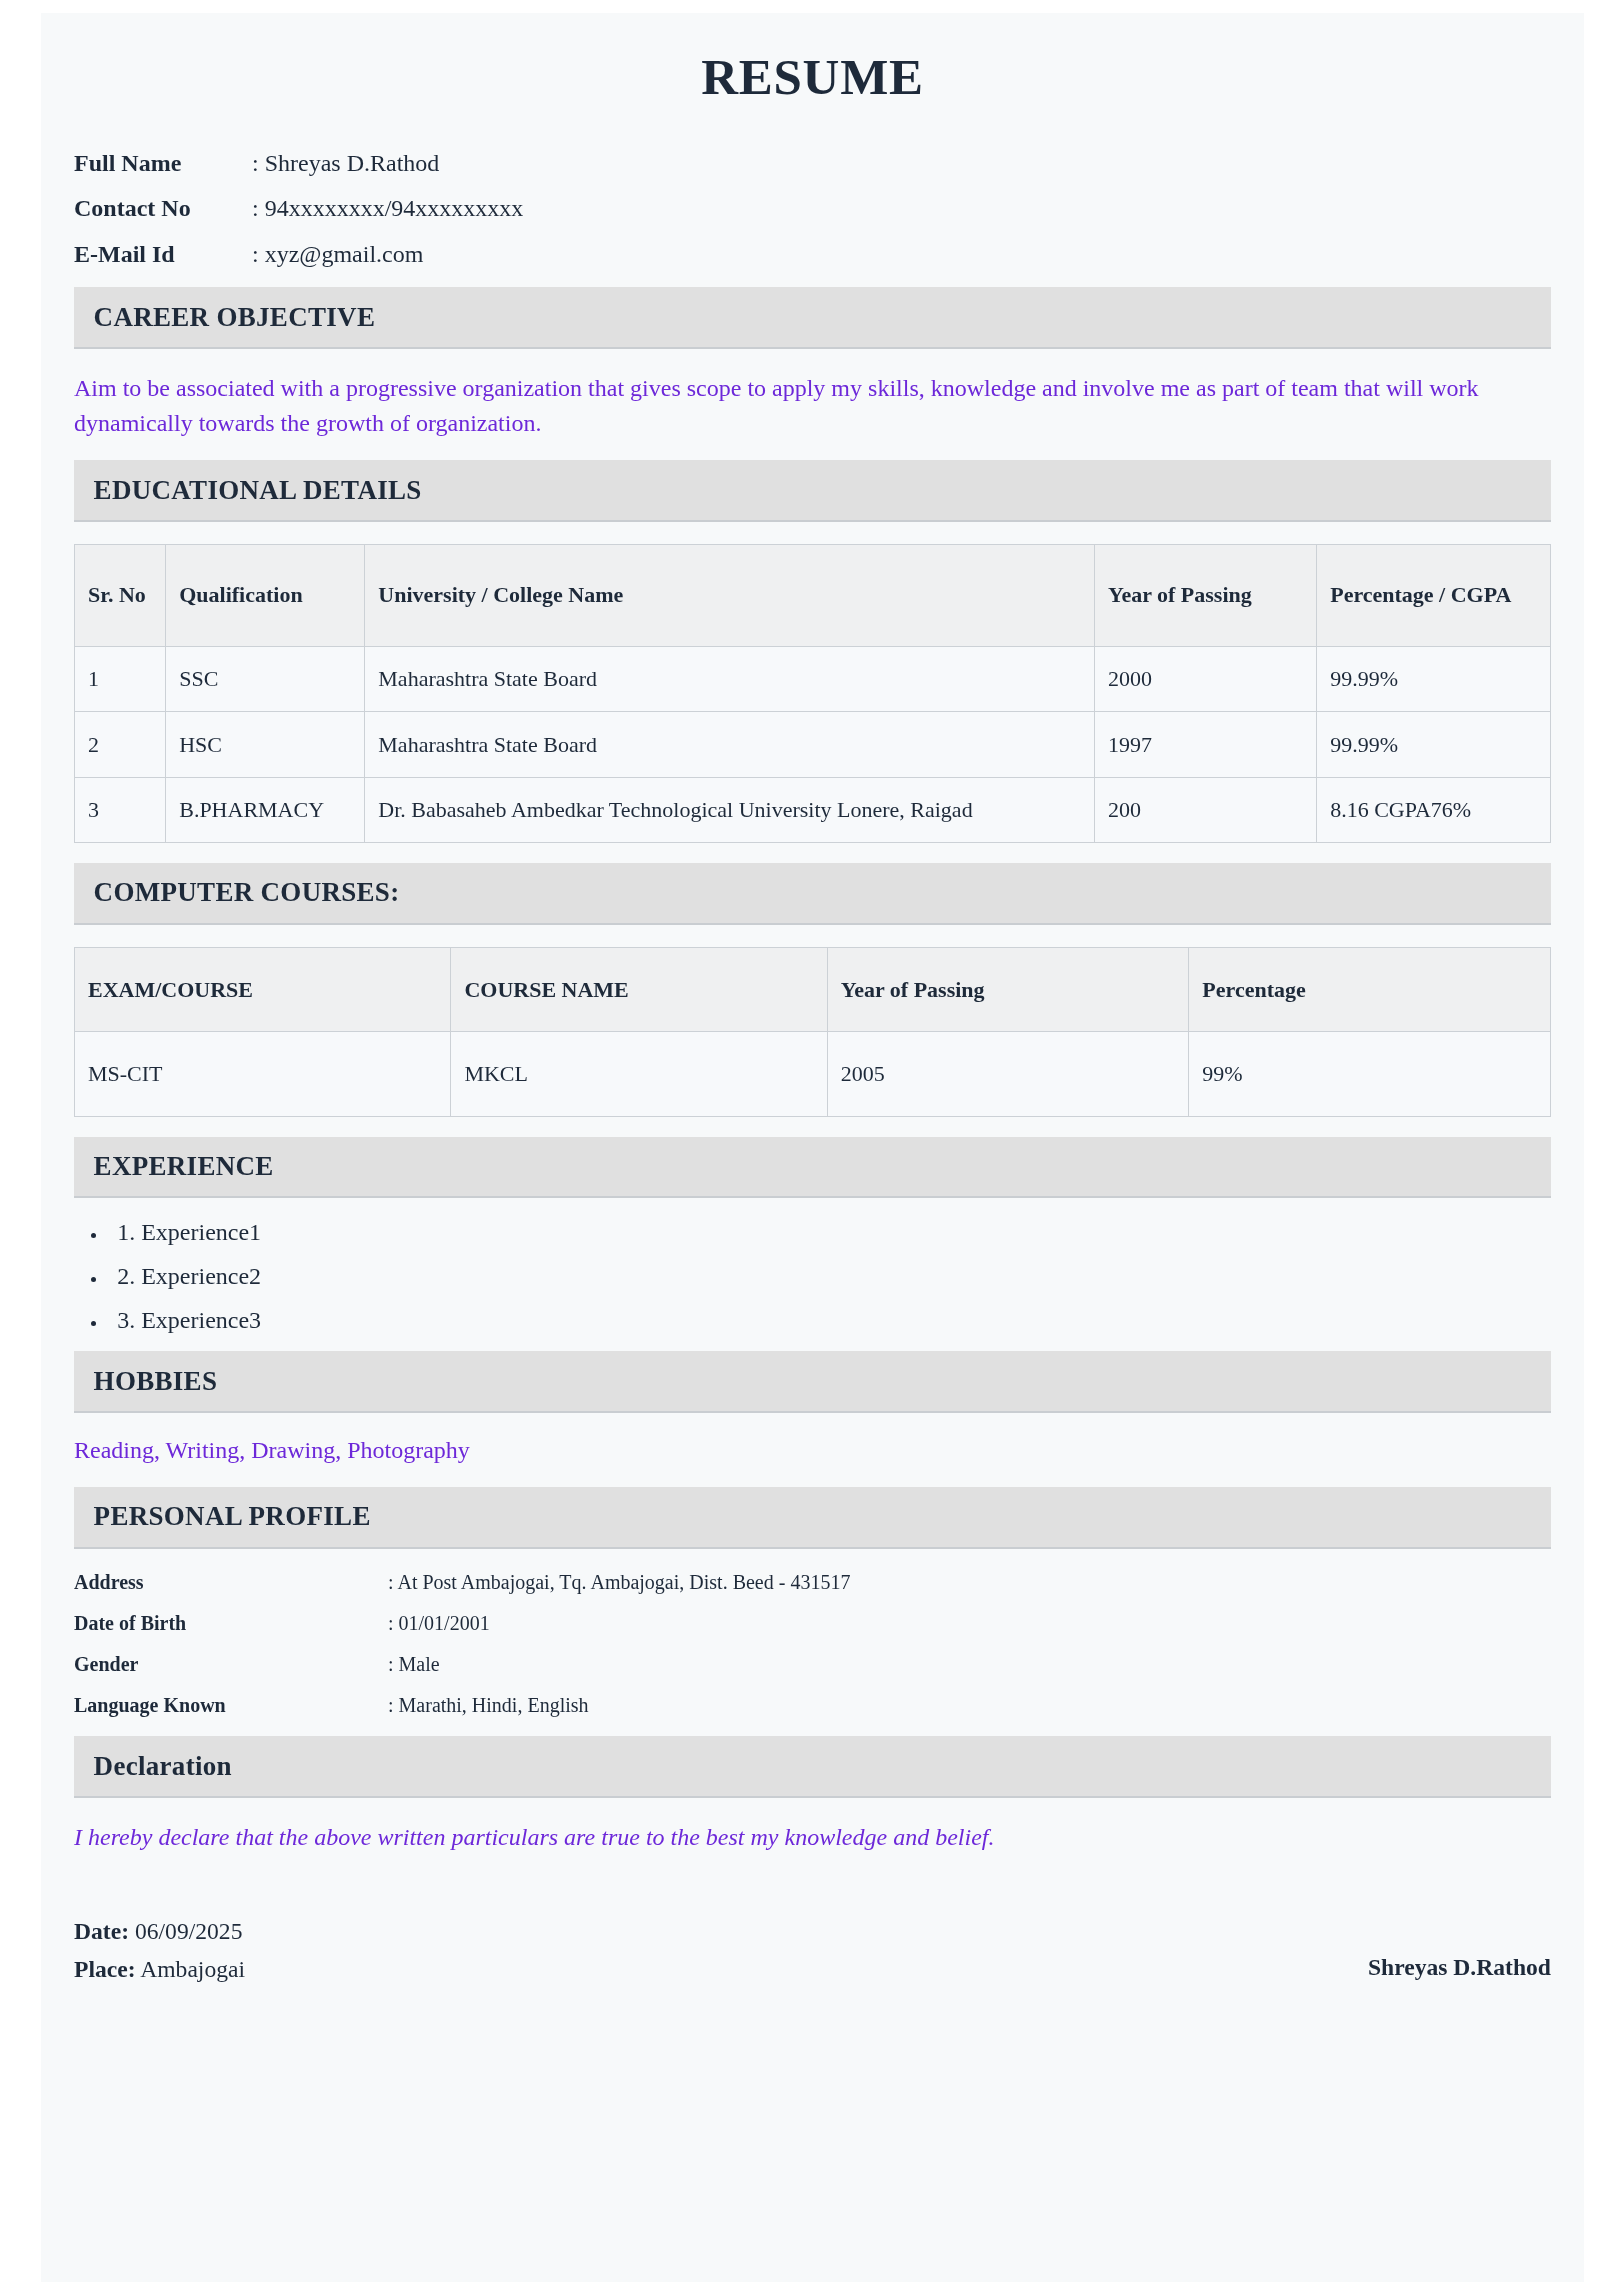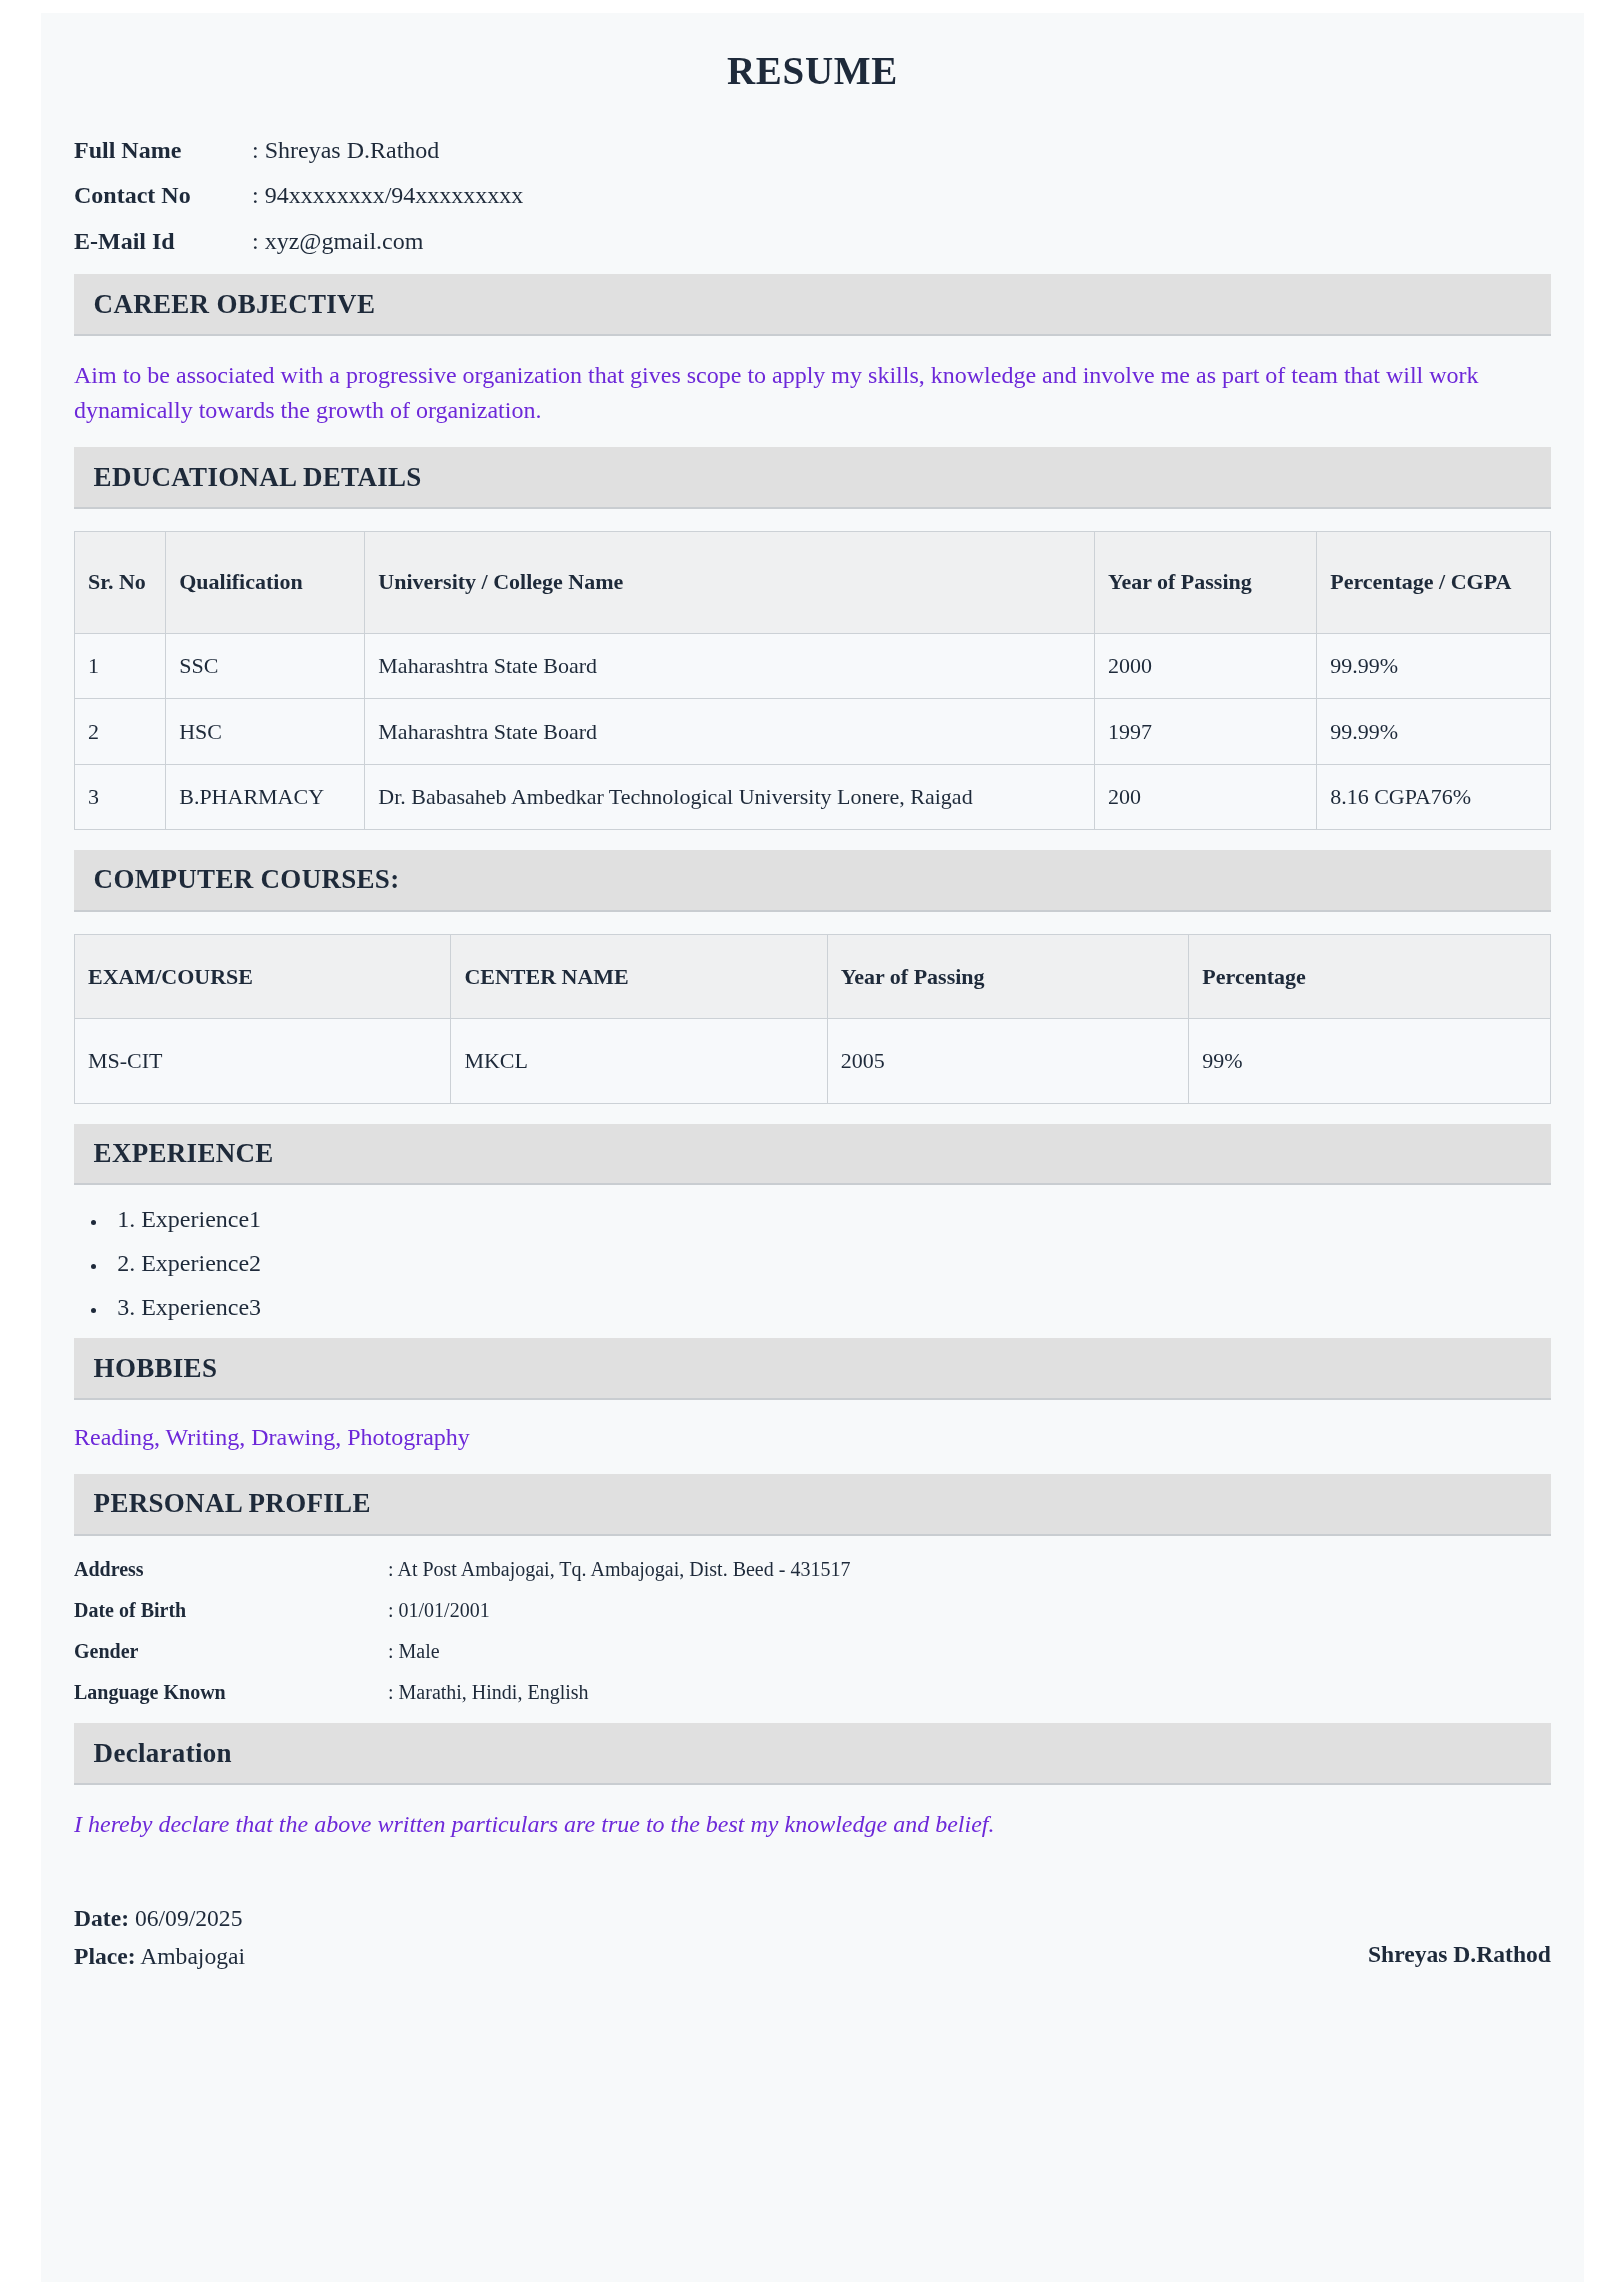--- a/index.html
+++ b/index.html
@@ -24,21 +24,21 @@
     box-sizing: border-box;
     padding: 0;
   }
   .inner {
     padding: 0 33px;
   }
 
   
   .doc-title {
     text-align: center;
-    font-size: 39px;
+    font-size: 51px;
     font-weight: bold;
     letter-spacing: 0.7px;
     margin: 0;
     padding-top: 35px;
     padding-bottom: 6.5px;
     color: #1e2a3a;
   }
 
   
   .contact-block {
@@ -241,21 +241,21 @@
     <table class="grid courses">
       <colgroup>
         <col class="c0">
           <col class="c1">
           <col class="c2">
           <col class="c3">
       </colgroup>
       <thead>
         <tr>
           <th>EXAM/COURSE</th>
-          <th>CENTER NAME</th>
+          <th>COURSE NAME</th>
           <th>Year of Passing</th>
           <th>Percentage</th>
         </tr>
       </thead>
       <tbody>
         <tr>
           <td>MS-CIT</td>
           <td>MKCL</td>
           <td>2005</td>
           <td>99%</td>

